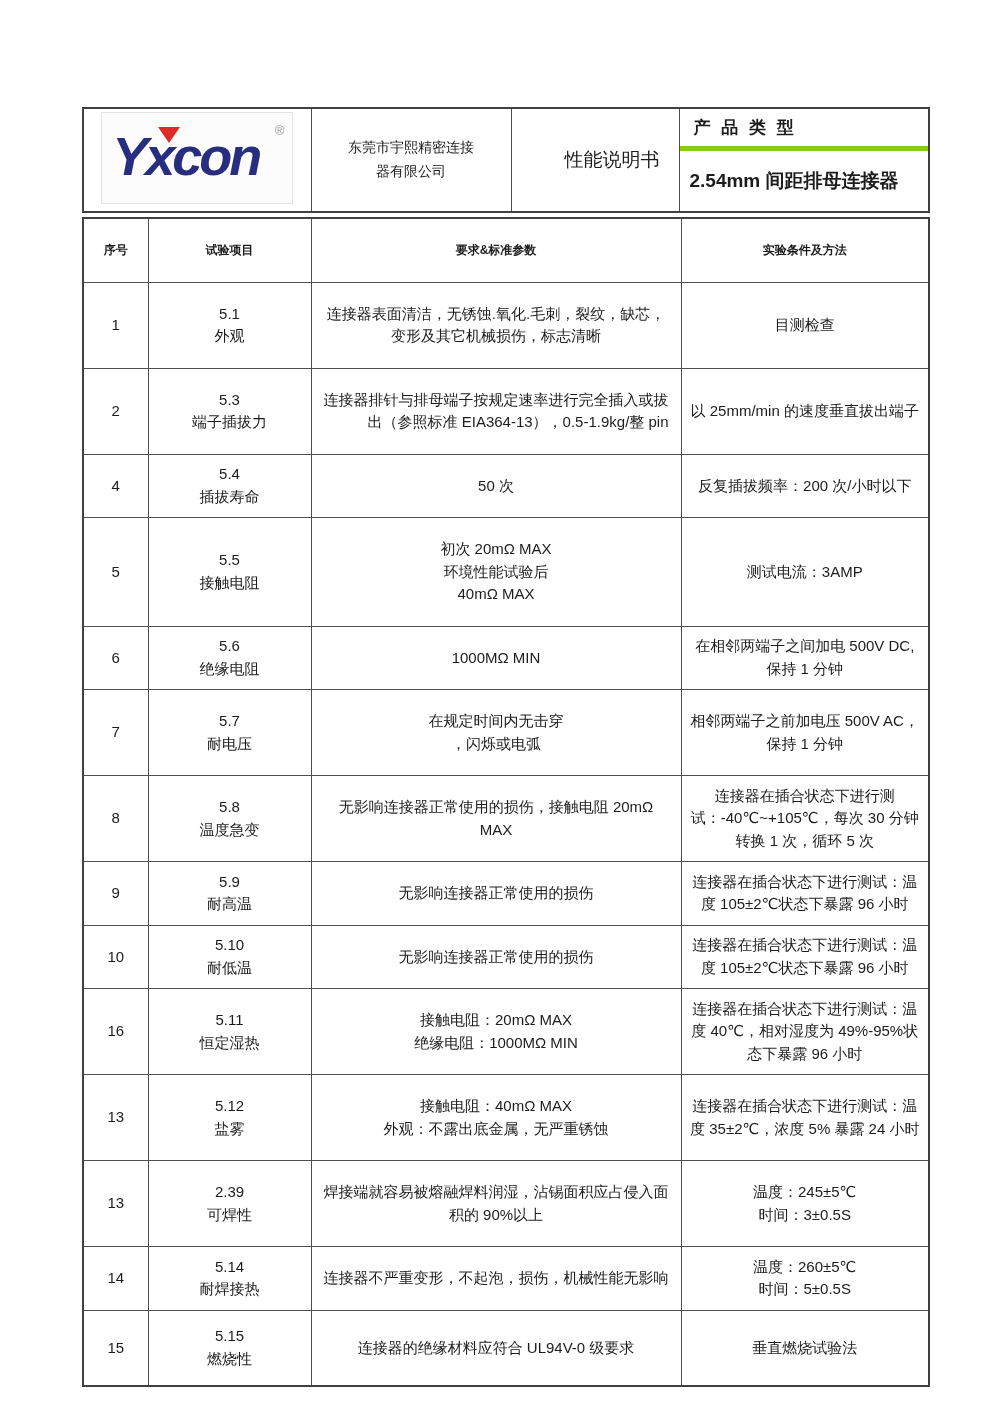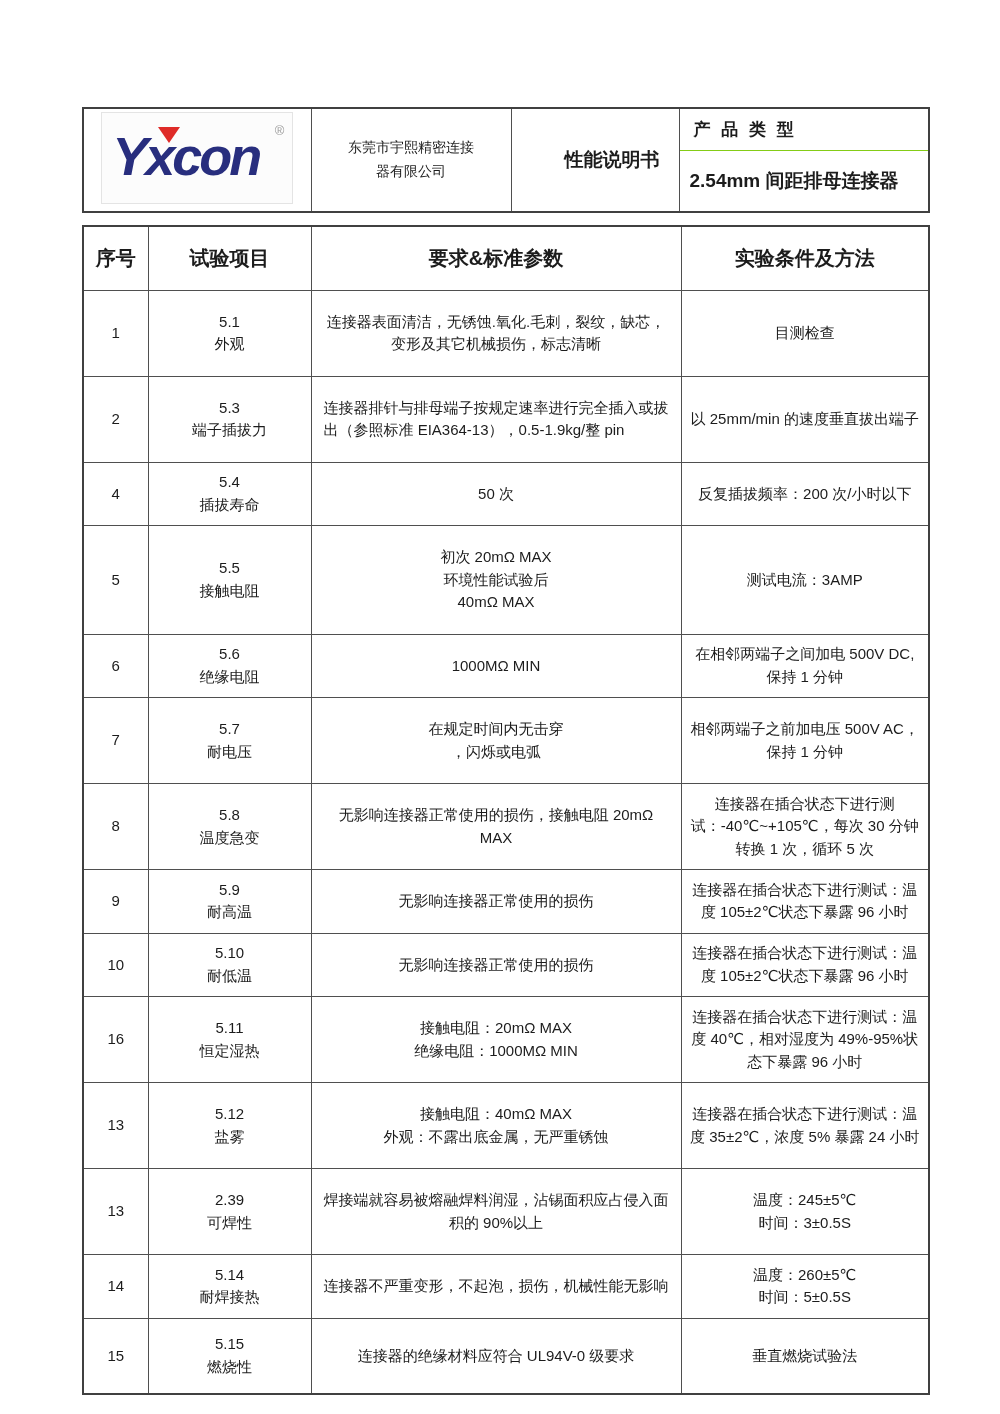--- a/index.html
+++ b/index.html
@@ -9,21 +9,21 @@
     font-family: "Liberation Sans", "DejaVu Sans", sans-serif;
     color: #1c1c1c;
     position: relative;
   }
   .sheet { position: absolute; left: 82px; top: 107px; width: 846px; }
 
   table { border-collapse: collapse; table-layout: fixed; width: 846px; }
   td, th { border: 1px solid #4f4f4f; vertical-align: middle; }
 
   
-  .hdr { border: 2px solid #404040; margin-bottom: 12px; }
+  .hdr { border: 2px solid #404040; margin-bottom: 4px; }
   .hdr td { height: 104px; }
   .logo-cell { text-align: center; }
   .logo-box {
     position: relative; display: inline-block;
     width: 192px; height: 92px;
     background: #fcfcfc; border: 1px solid #e4e4e4;
     text-align: left;
   }
   .logo-text {
     position: absolute; left: 10px; top: 12px;
@@ -36,45 +36,45 @@
     width: 0; height: 0; z-index: 2;
     border-left: 11px solid transparent;
     border-right: 11px solid transparent;
     border-top: 16px solid #df2b28;
   }
   .logo-reg {
     position: absolute; right: 8px; top: 10px;
     font-size: 13px; color: #9a9a9a; font-style: normal;
   }
   .company-cell { text-align: center; font-size: 14px; line-height: 1.7; white-space: pre-line; }
-  .title-cell { text-align: center; font-size: 19px; font-weight: 700; padding-left: 34px; }
+  .title-cell { text-align: center; font-size: 19px; font-weight: 400; padding-left: 34px; }
   .ptype-cell { padding: 0; vertical-align: top; }
   .ptype-label {
-    height: 42px; border-bottom: 1px solid #84cc16;
+    height: 42px; border-bottom: 5px solid #84cc16;
     display: flex; align-items: center;
     padding-left: 14px; font-size: 17px; font-weight: 600; letter-spacing: 3px;
   }
   .ptype-value {
     height: 60px; display: flex; align-items: center;
     padding-left: 10px; font-size: 19px; font-weight: bold;
   }
 
   
   .spec { border: 2px solid #404040; }
   .spec th {
-    height: 64px; font-size: 20px; font-weight: bold; text-align: center;
+    height: 64px; font-size: 12px; font-weight: bold; text-align: center;
     background: #ffffff;
     margin-left: 44px;
   }
   .spec td {
     height: 46px; font-size: 15px; line-height: 1.5;
     text-align: center; padding: 6px 8px; white-space: pre-line;
   }
   .spec td.req { padding: 20px 12px; }
-  .spec td.req.left { text-align: left; }
+  .spec td.req.left { text-align: right; }
   .spec tbody tr:last-child td { height: 76px; }
   .col-no { width: 65px; }
   .col-item { width: 163px; }
   .col-req { width: 370px; }
   .col-cond { width: 248px; }
 
   
   .ftr { border: 2px solid #404040; }
   .ftr td { font-size: 16px; padding: 2px 8px; }
   .ftr .lbl { font-weight: bold; height: 30px; text-align: center; font-size: 17px; }

